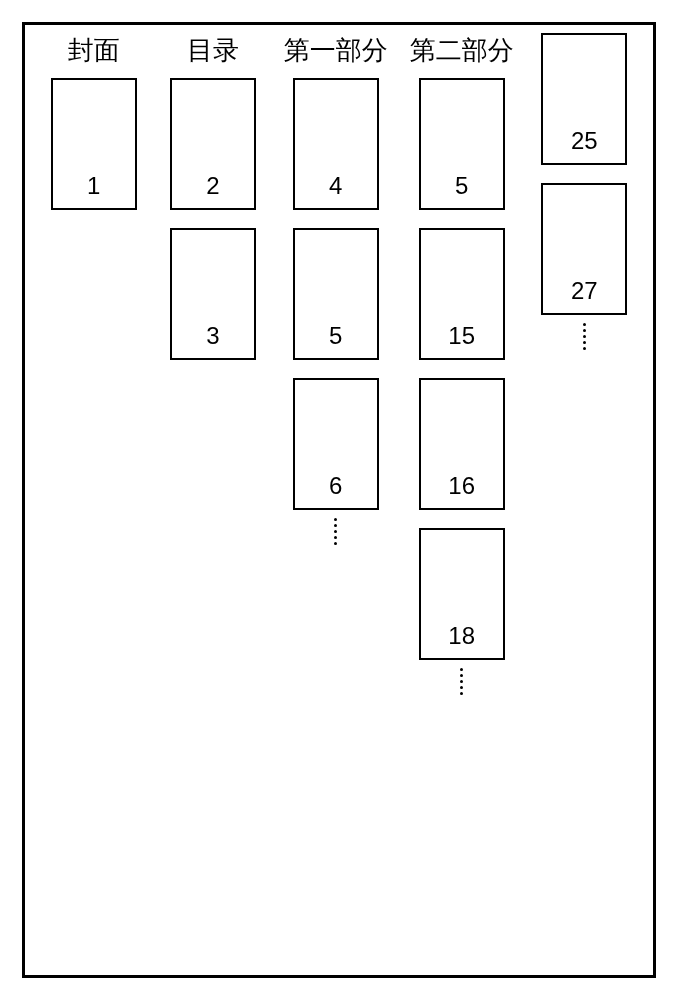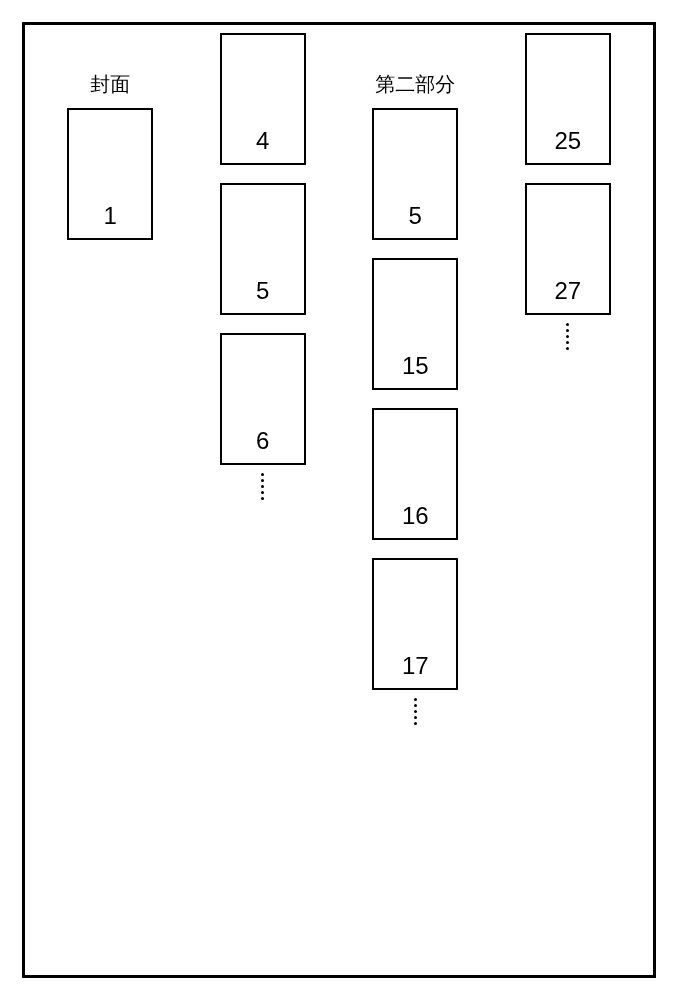--- a/index.html
+++ b/index.html
@@ -28,25 +28,24 @@
       padding: 8px 20px 0 20px;
       gap: 22px;
     }
     .column {
       display: flex;
       flex-direction: column;
       align-items: center;
       flex: 1;
     }
     .col-header {
-      font-size: 20px;
+      font-size: 26px;
       margin-bottom: 10px;
       text-align: center;
       white-space: nowrap;
-      margin-top: 38px;
     }
     .page-box {
       width: 86px;
       height: 132px;
       border: 2px solid #000;
       display: flex;
       align-items: flex-end;
       justify-content: center;
       padding-bottom: 8px;
       margin-bottom: 18px;
@@ -74,20 +73,30 @@
 
 <div class="outer-frame">
   <div class="columns" id="columns-root">
   <div class="column">
         <div class="col-header">封面</div>
         <div class="page-box">
           <div class="page-number">1</div>
         </div>
       </div>
       <div class="column">
+        <div class="col-header">目录</div>
+        <div class="page-box">
+          <div class="page-number">2</div>
+        </div>
+        <div class="page-box">
+          <div class="page-number">3</div>
+        </div>
+      </div>
+      <div class="column">
+        <div class="col-header">第一部分</div>
         <div class="page-box">
           <div class="page-number">4</div>
         </div>
         <div class="page-box">
           <div class="page-number">5</div>
         </div>
         <div class="page-box">
           <div class="page-number">6</div>
         </div>
         <div class="ellipsis">
@@ -103,21 +112,21 @@
         <div class="page-box">
           <div class="page-number">5</div>
         </div>
         <div class="page-box">
           <div class="page-number">15</div>
         </div>
         <div class="page-box">
           <div class="page-number">16</div>
         </div>
         <div class="page-box">
-          <div class="page-number">17</div>
+          <div class="page-number">18</div>
         </div>
         <div class="ellipsis">
           <span></span>
           <span></span>
           <span></span>
           <span></span>
           <span></span>
         </div>
       </div>
       <div class="column">

